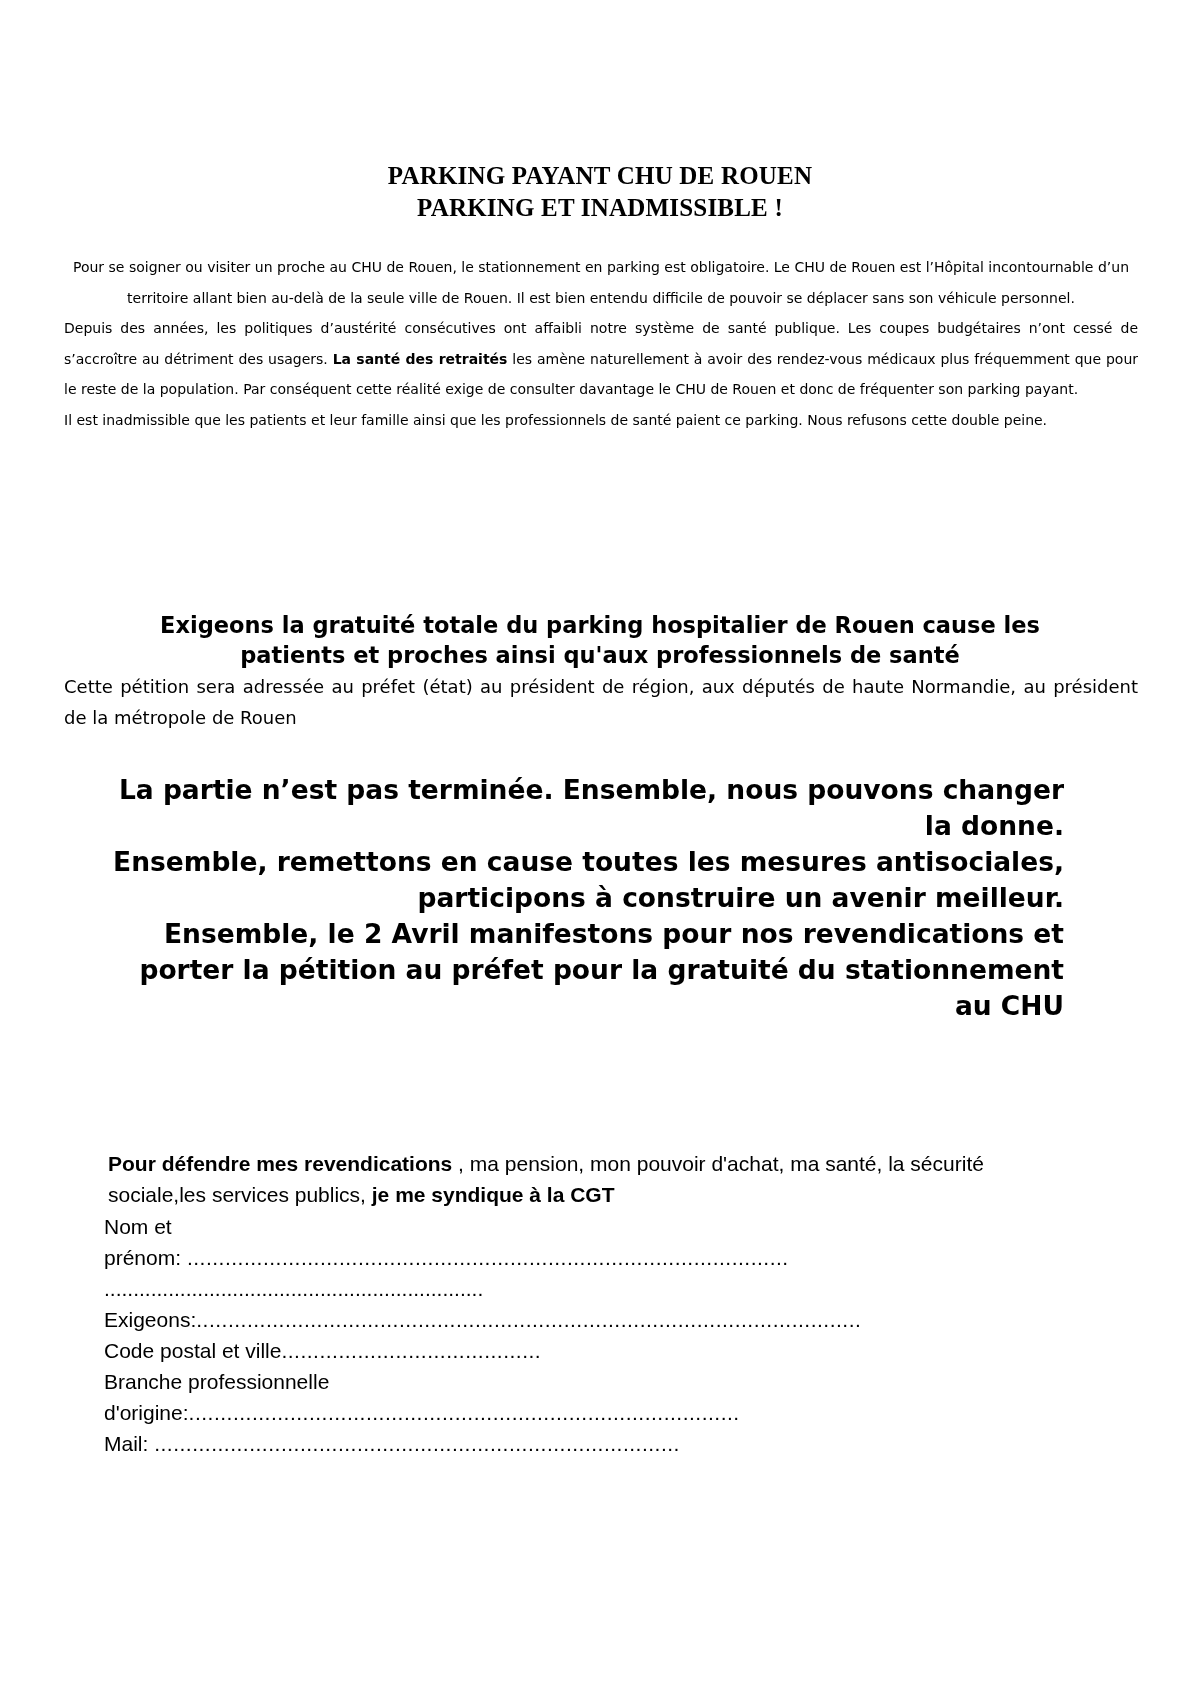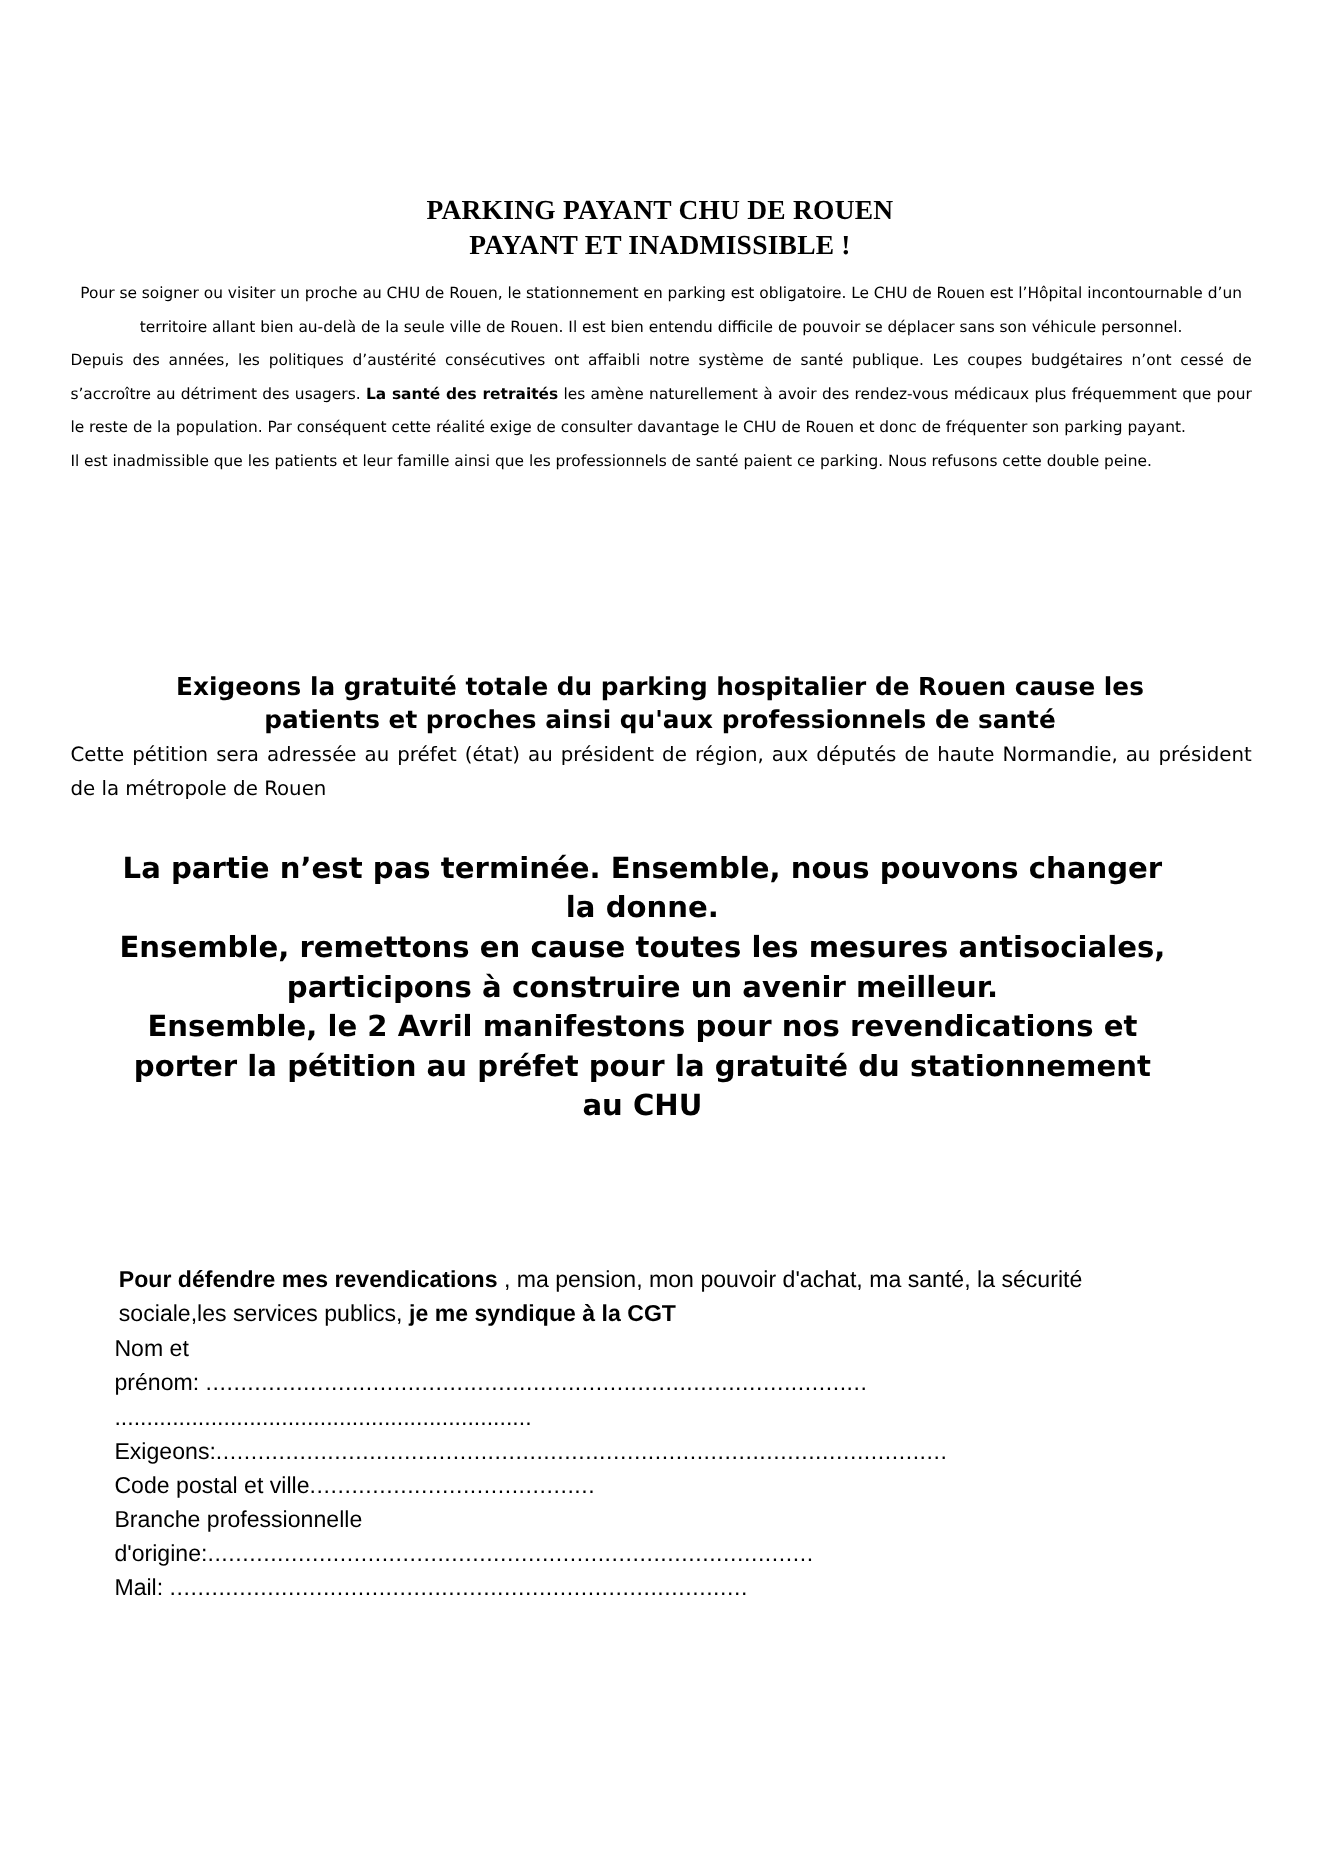--- a/index.html
+++ b/index.html
@@ -24,21 +24,21 @@
     top: 0;
     width: 1200px;
     height: 1698px;
     background: #ffffff;
   }
 
   
   .doc-title {
     position: absolute;
     left: 0;
-    top: 176px;
+    top: 160px;
     width: 1200px;
     text-align: center;
     font-family: "Liberation Serif", "DejaVu Serif", serif;
     font-weight: bold;
     font-size: 25px;
     line-height: 32px;
     letter-spacing: 0.2px;
   }
   .doc-title .line2 { display: block; }
 
@@ -92,21 +92,21 @@
   
   .cta {
     position: absolute;
     left: 104px;
     top: 772px;
     width: 960px;
     font-family: "DejaVu Sans", sans-serif;
     font-weight: bold;
     font-size: 26.5px;
     line-height: 36px;
-    text-align: center;
+    text-align: right;
   }
   .cta p { margin: 0; }
 
   
   .form-block {
     position: absolute;
     left: 104px;
     top: 1148px;
     width: 960px;
     font-family: "Liberation Sans", "DejaVu Sans", sans-serif;
@@ -130,21 +130,21 @@
   }
   .dots { letter-spacing: 0.5px; }
 </style>
 </head>
 <body>
 
 <div class="page">
 
   <div class="doc-title">
     <span>PARKING PAYANT CHU DE ROUEN</span>
-    <span class="line2">PAYANT ET INADMISSIBLE !</span>
+    <span class="line2">PARKING ET INADMISSIBLE !</span>
   </div>
 
   <div class="body-block">
 
     <p class="para p-intro">Pour se soigner ou visiter un proche au CHU de Rouen, le stationnement  en parking est obligatoire. Le CHU de Rouen est l’Hôpital incontournable d’un territoire allant bien au-delà de la seule ville de Rouen. Il est bien entendu difficile de pouvoir se déplacer sans son véhicule personnel.</p>
 
     <p class="para"><span>Depuis des années, les politiques d’austérité consécutives ont affaibli notre système de santé publique. Les coupes budgétaires n’ont cessé de s’accroître au détriment des usagers. </span><b>La santé des retraités</b><span> les amène naturellement à avoir des rendez-vous médicaux plus fréquemment que pour le reste de la population.  Par conséquent cette réalité exige de consulter davantage le CHU de Rouen et donc de fréquenter son parking payant.</span></p>
 
     <p class="para">Il est inadmissible que les patients et leur famille  ainsi que les professionnels de santé paient ce parking. Nous refusons cette double peine.</p>
 

